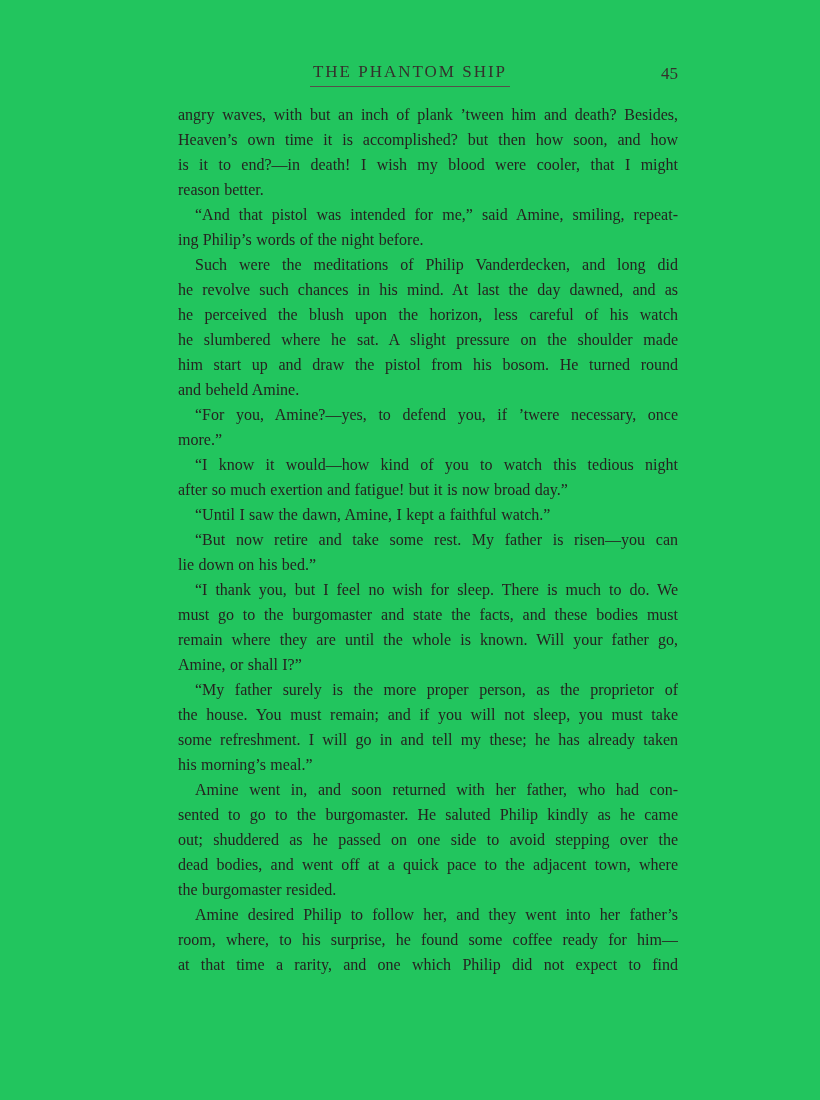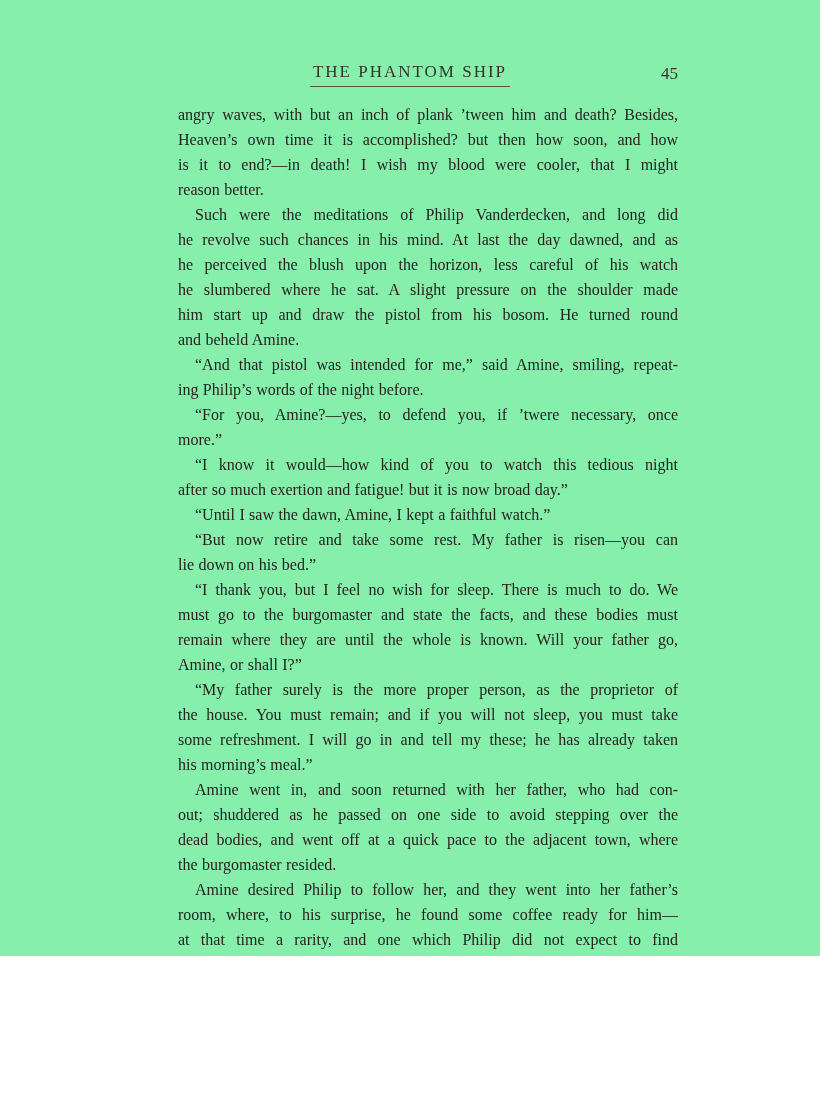--- a/index.html
+++ b/index.html
@@ -1,20 +1,20 @@
 <!DOCTYPE html>
 <html><head>
 <meta charset="utf-8">
 <style>
   html, body { margin: 0; padding: 0; background: #ffffff; }
   .page {
     position: relative;
     width: 820px;
-    height: 956px;
-    background: #86efac;
+    height: 1100px;
+    background: #22c55e;
     font-family: "Liberation Serif", "DejaVu Serif", serif;
     color: #262220;
     overflow: hidden;
     text-decoration: underline;
   }
   .page-header {
     position: absolute;
     left: 142px;
     right: 142px;
     top: 62px;
@@ -68,30 +68,30 @@
     <span class="page-number">45</span>
   </div>
   <div class="text-block" id="text-block">
       <div class="paragraph">
         <div class="line">angry waves, with but an inch of plank ’tween him and death? Besides,</div>
         <div class="line">Heaven’s own time it is accomplished? but then how soon, and how</div>
         <div class="line">is it to end?—in death! I wish my blood were cooler, that I might</div>
         <div class="line lastline">reason better.</div>
       </div>
       <div class="paragraph">
+        <div class="line indent">“And that pistol was intended for me,” said Amine, smiling, repeat-</div>
+        <div class="line lastline">ing Philip’s words of the night before.</div>
+      </div>
+      <div class="paragraph">
         <div class="line indent">Such were the meditations of Philip Vanderdecken, and long did</div>
         <div class="line">he revolve such chances in his mind. At last the day dawned, and as</div>
         <div class="line">he perceived the blush upon the horizon, less careful of his watch</div>
         <div class="line">he slumbered where he sat. A slight pressure on the shoulder made</div>
         <div class="line">him start up and draw the pistol from his bosom. He turned round</div>
         <div class="line lastline">and beheld Amine.</div>
-      </div>
-      <div class="paragraph">
-        <div class="line indent">“And that pistol was intended for me,” said Amine, smiling, repeat-</div>
-        <div class="line lastline">ing Philip’s words of the night before.</div>
       </div>
       <div class="paragraph">
         <div class="line indent">“For you, Amine?—yes, to defend you, if ’twere necessary, once</div>
         <div class="line lastline">more.”</div>
       </div>
       <div class="paragraph">
         <div class="line indent">“I know it would—how kind of you to watch this tedious night</div>
         <div class="line lastline">after so much exertion and fatigue! but it is now broad day.”</div>
       </div>
       <div class="paragraph">
@@ -108,20 +108,21 @@
         <div class="line lastline">Amine, or shall I?”</div>
       </div>
       <div class="paragraph">
         <div class="line indent">“My father surely is the more proper person, as the proprietor of</div>
         <div class="line">the house. You must remain; and if you will not sleep, you must take</div>
         <div class="line">some refreshment. I will go in and tell my these; he has already taken</div>
         <div class="line lastline">his morning’s meal.”</div>
       </div>
       <div class="paragraph">
         <div class="line indent">Amine went in, and soon returned with her father, who had con-</div>
+        <div class="line">sented to go to the burgomaster. He saluted Philip kindly as he came</div>
         <div class="line">out; shuddered as he passed on one side to avoid stepping over the</div>
         <div class="line">dead bodies, and went off at a quick pace to the adjacent town, where</div>
         <div class="line lastline">the burgomaster resided.</div>
       </div>
       <div class="paragraph">
         <div class="line indent">Amine desired Philip to follow her, and they went into her father’s</div>
         <div class="line">room, where, to his surprise, he found some coffee ready for him—</div>
         <div class="line">at that time a rarity, and one which Philip did not expect to find</div>
       </div>
     </div>

